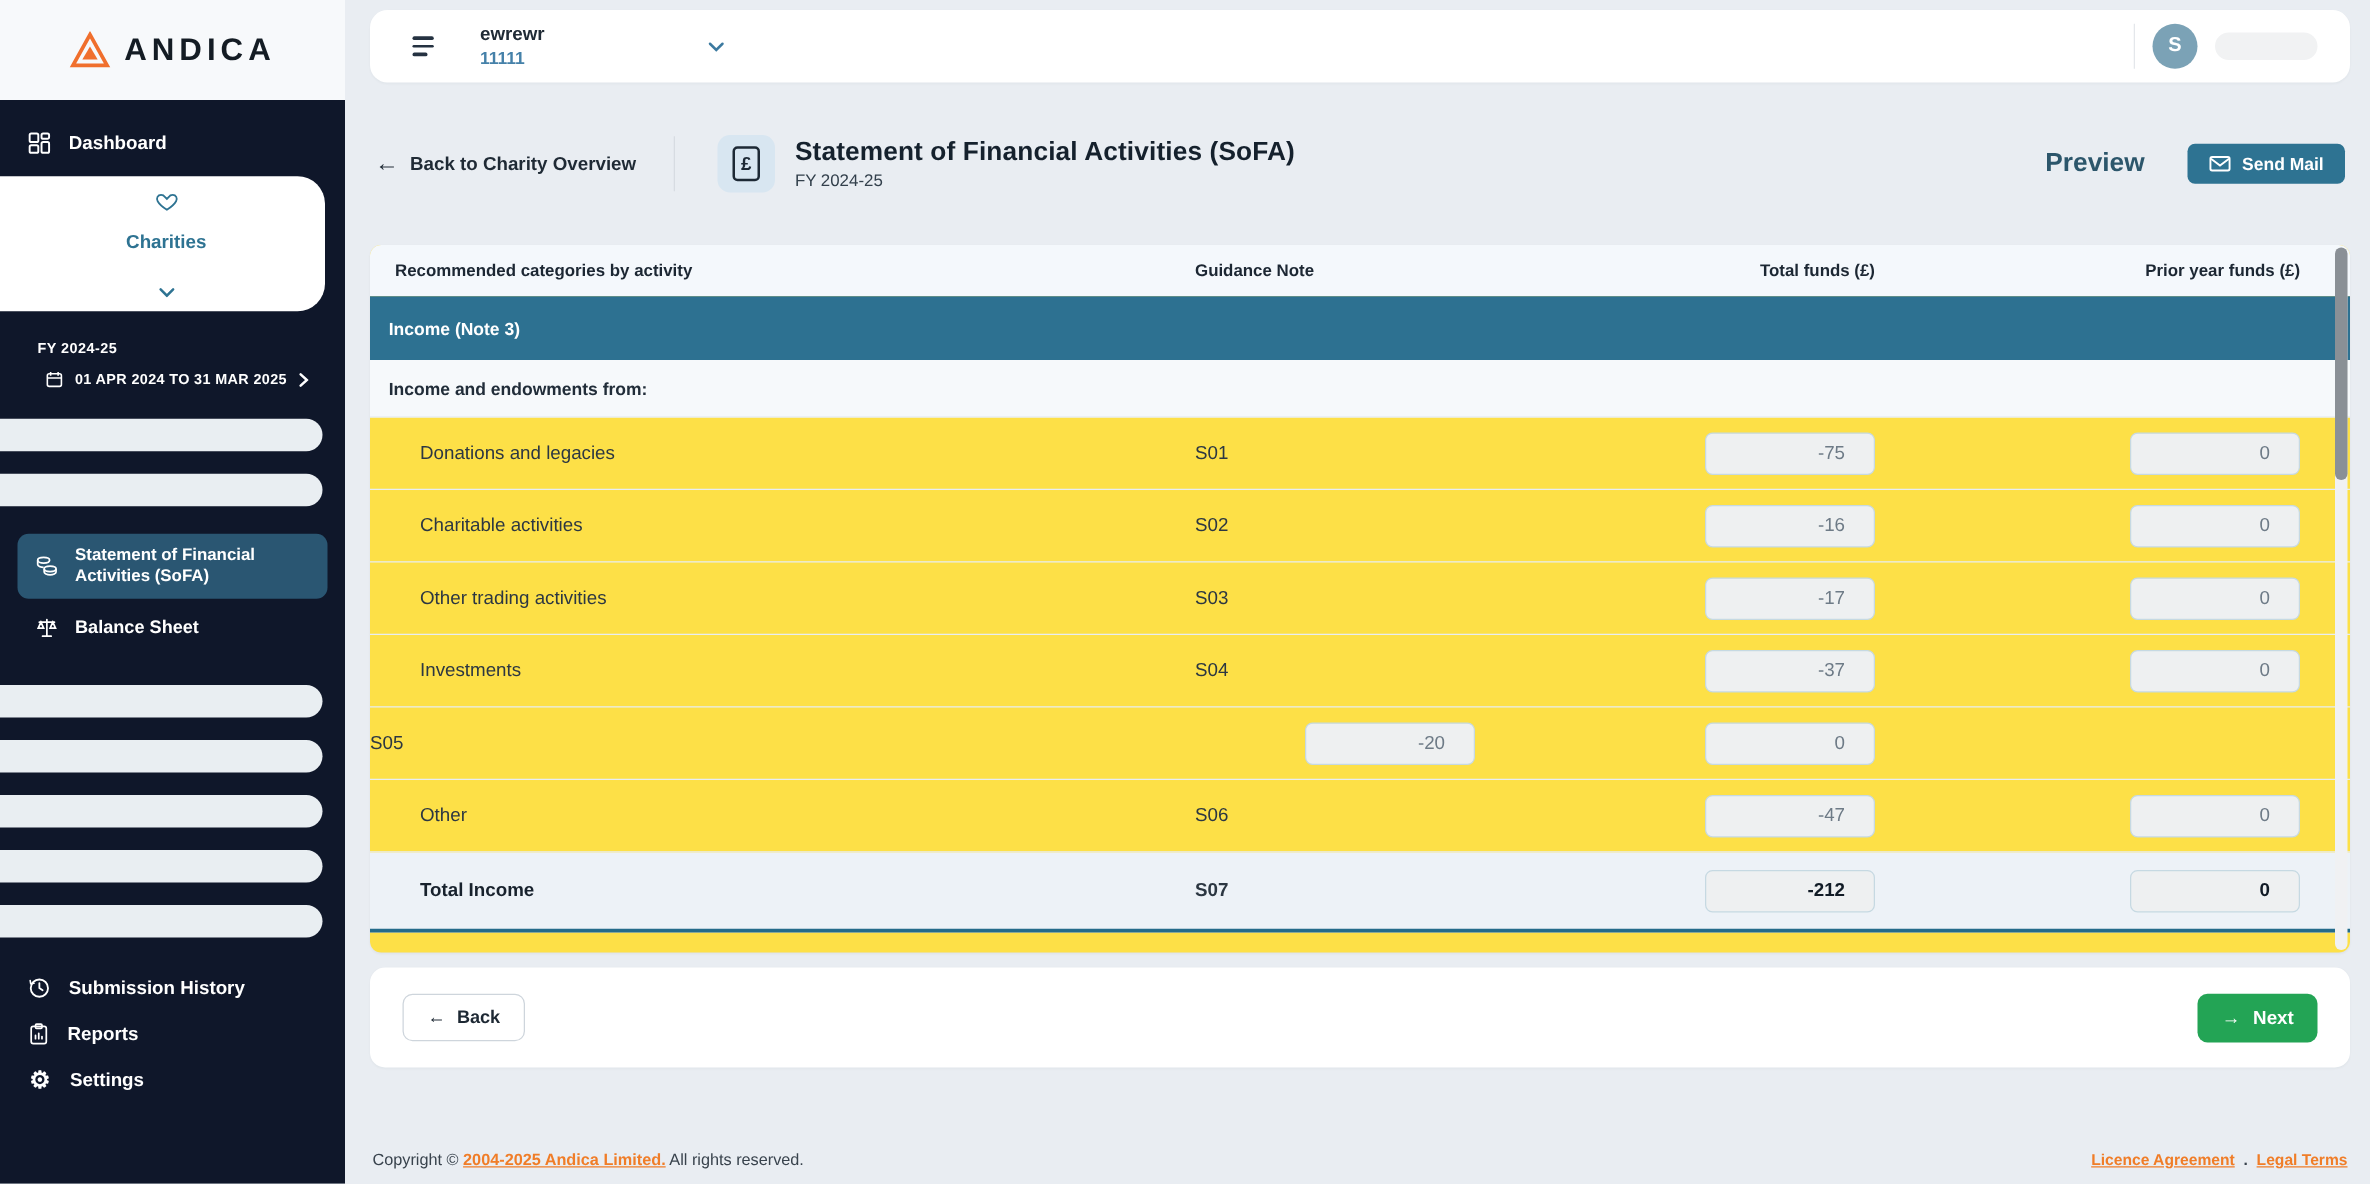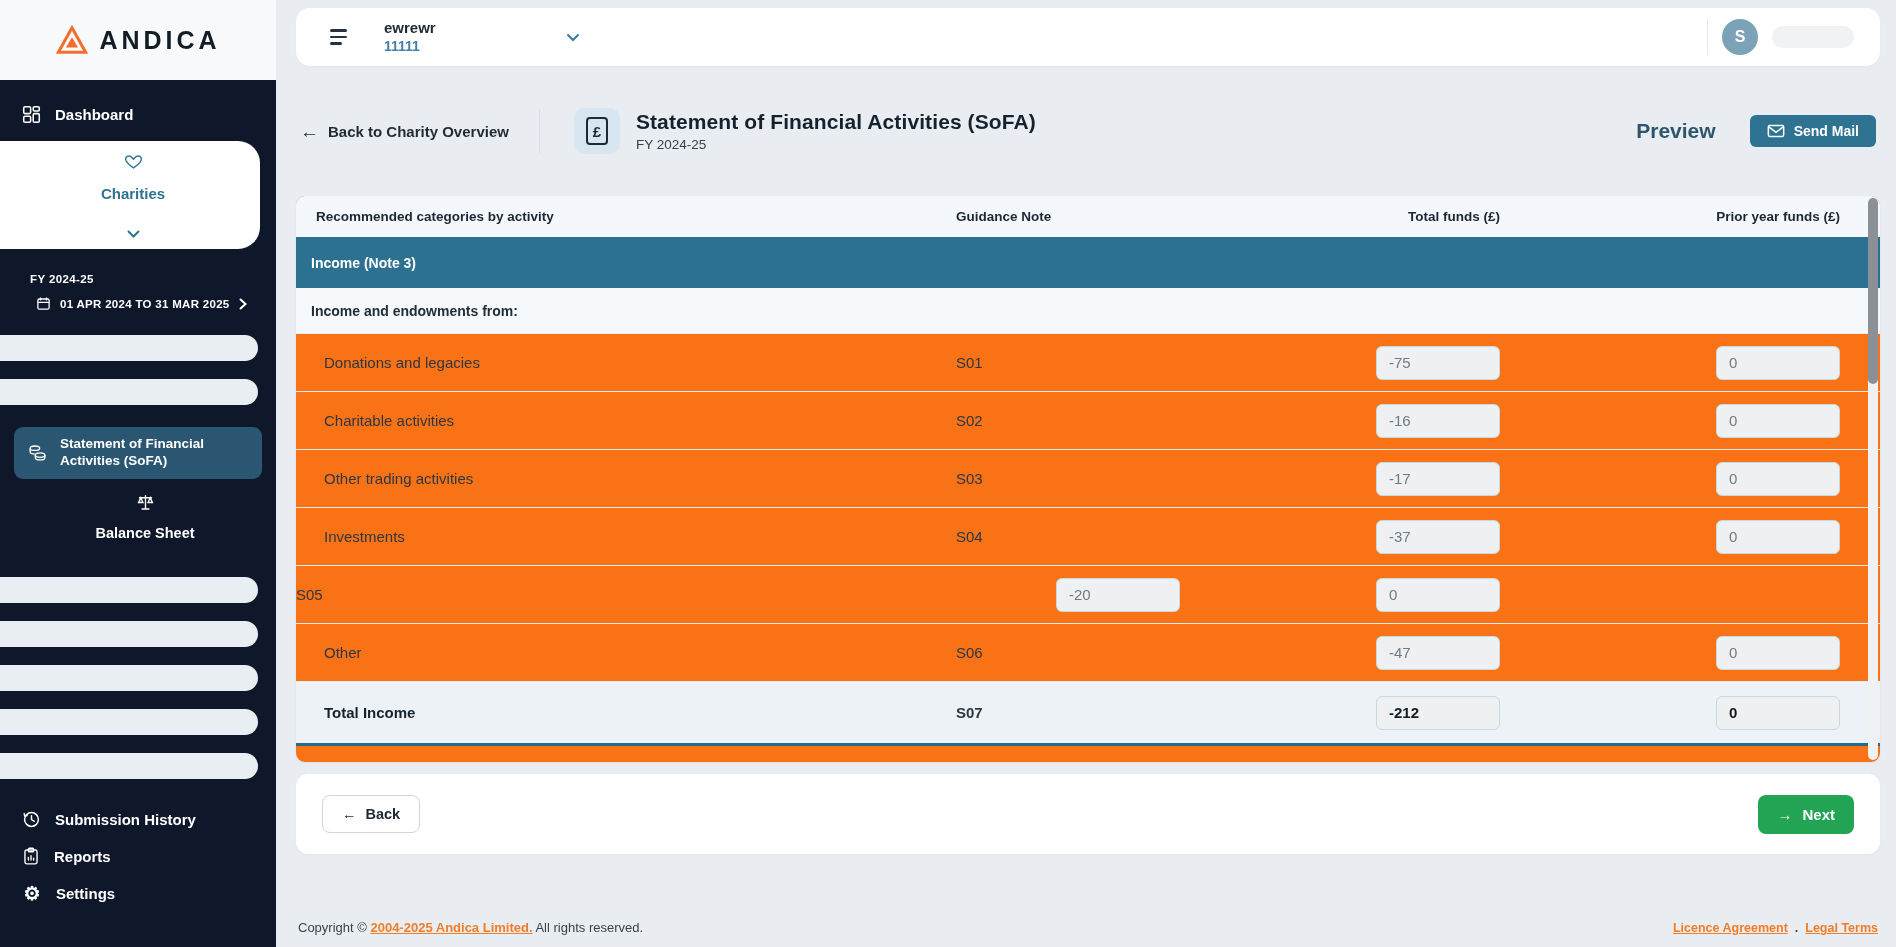--- a/index.html
+++ b/index.html
@@ -16,21 +16,21 @@
   .nav-item { display:flex; align-items:center; gap:14px; padding:9px 22px; font-size:15px; font-weight:600; cursor:pointer; }
   .nav-item svg { flex:0 0 auto; }
   .charities-pill { margin-top:8px; margin-right:16px; background:#ffffff; color:#2e7392; border-radius:0 22px 22px 0; padding:11px 16px 11px 22px; display:flex; align-items:center; gap:14px; font-size:15px; font-weight:600; cursor:pointer;flex-direction:column; }
   .charities-pill .grow { flex:1; }
   .fy-label { margin-top:24px; padding-left:30px; font-size:11.5px; font-weight:700; letter-spacing:.4px; }
   .period-row { margin-top:11px; padding-left:36px; display:flex; align-items:center; gap:9px; font-size:11.5px; font-weight:700; letter-spacing:.3px; cursor:pointer; }
   .blank-pill { height:26px; width:258px; background:#e9eef2; border-radius:0 13px 13px 0; margin-top:18px; cursor:pointer; }
   .blank-pill.first { margin-top:24px; }
   .subnav-active { margin:22px 14px 0 14px; background:#2a5672; border-radius:9px; padding:9px 14px; display:flex; align-items:center; gap:13px; font-size:13.5px; font-weight:600; line-height:1.25; cursor:pointer; }
   .sub-item { display:flex; align-items:center; gap:13px; padding:12px 14px 12px 28px; font-size:14.5px; font-weight:600; cursor:pointer; }
-  .sub-item.mt { margin-top:2px;flex-direction:column; }
+  .sub-item.mt { margin-top:2px; }
   .bottom-group { margin-top:22px; }
   .gear-glyph { font-size:19px; line-height:1; width:20px; text-align:center; }
 
   
   .main { flex:1; display:flex; flex-direction:column; padding:8px 16px 0 20px; position:relative; }
 
   .topbar { height:58px; background:#ffffff; border-radius:14px; display:flex; align-items:center; padding:0 26px 0 34px; box-shadow:0 1px 2px rgba(20,40,60,.04); }
   .hamburger { width:17px; display:flex; flex-direction:column; gap:4px; cursor:pointer; }
   .hamburger span { height:2.4px; background:#253241; border-radius:2px; }
   .hamburger span:nth-child(3){ width:70%; }
@@ -50,32 +50,32 @@
   .pound-icon-box { width:46px; height:46px; border-radius:10px; background:#d8e6f1; display:flex; align-items:center; justify-content:center; }
   .pound-glyph { width:22px; height:28px; border:2.2px solid #1d2935; border-radius:4px; display:flex; align-items:center; justify-content:center; font-size:15px; font-weight:700; color:#1d2935; }
   .title-block { margin-left:16px; }
   .page-title { font-size:21px; font-weight:800; color:#15212d; letter-spacing:.1px; }
   .page-subtitle { font-size:13.5px; font-weight:500; color:#33404c; margin-top:3px; }
   .header-actions { margin-left:auto; display:flex; align-items:center; gap:34px; }
   .preview-link { font-size:21px; font-weight:600; color:#2c566b; cursor:pointer; }
   .send-mail-btn { background:#2e7392; color:#fff; border:none; border-radius:6px; padding:8px 17px; font-size:14px; font-weight:600; display:flex; align-items:center; gap:9px; cursor:pointer; font-family:inherit; }
 
   
-  .table-card { margin-top:34px; background:#f97316; border-radius:9px; position:relative; overflow:hidden; box-shadow:0 1px 2px rgba(20,40,60,.05); padding-bottom:16px; }
+  .table-card { margin-top:34px; background:#fde047; border-radius:9px; position:relative; overflow:hidden; box-shadow:0 1px 2px rgba(20,40,60,.05); padding-bottom:16px; }
   .tc-scroll-track { position:absolute; top:2px; right:2px; width:10px; height:calc(100% - 4px); background:#f0f1f3; border-radius:5px; }
   .tc-scroll-thumb { position:absolute; top:2px; right:2px; width:10px; height:186px; background:#8a9096; border-radius:5px; cursor:pointer; }
   .trow { display:grid; grid-template-columns:660px 1fr 320px 340px; align-items:center; padding-right:40px; }
   .thead { background:#f4f8fc; height:41px; font-size:13.5px; font-weight:700; color:#1c2733; }
   .thead .c1 { padding-left:20px; }
   .c3, .c4 { text-align:right; }
   .section-band { background:#2d7191; color:#fff; height:51px; display:flex; align-items:center; padding-left:15px; font-size:14px; font-weight:700; }
   .group-row { background:#f6f9fb; height:46px; display:flex; align-items:center; padding-left:15px; font-size:14px; font-weight:700; color:#212d39; border-bottom:1px solid #e8edf2; }
   .data-row { height:58px; border-bottom:1px solid #e8edf2; font-size:15px; color:#2c3publisher742; color:#2c3742; }
-  .data-row .c1 { padding-left:28px; }
-  .num-input { width:124px; height:34px; background:#eef0f1; border:1px solid #c6d9e2; border-radius:6px; padding:0 12px; font-size:15px; color:#6e7b87; font-family:inherit; }
+  .data-row .c1 { padding-left:40px; }
+  .num-input { width:136px; height:34px; background:#eef0f1; border:1px solid #c6d9e2; border-radius:6px; text-align:right; padding:0 23px; font-size:15px; color:#6e7b87; font-family:inherit; }
   .total-row { background:#edf2f7; height:64px; border-bottom:3px solid #256b8a; font-weight:700; }
   .total-row .c1 { font-size:15px; color:#18222d; }
   .total-row .num-input { background:#eef0f1; color:#111b26; font-weight:700; }
 
   
   .actions-card { margin-top:12px; background:#fff; border-radius:12px; height:80px; display:flex; align-items:center; justify-content:space-between; padding:0 26px; box-shadow:0 1px 2px rgba(20,40,60,.04); }
   .back-btn { background:#fff; border:1px solid #ced5dc; border-radius:8px; padding:10px 19px; font-size:14.5px; font-weight:600; color:#1d2833; display:flex; align-items:center; gap:9px; cursor:pointer; font-family:inherit; }
   .next-btn { background:#23a455; border:none; border-radius:8px; padding:11px 19px; font-size:15px; font-weight:600; color:#fff; display:flex; align-items:center; gap:10px; cursor:pointer; font-family:inherit; }
 
   

